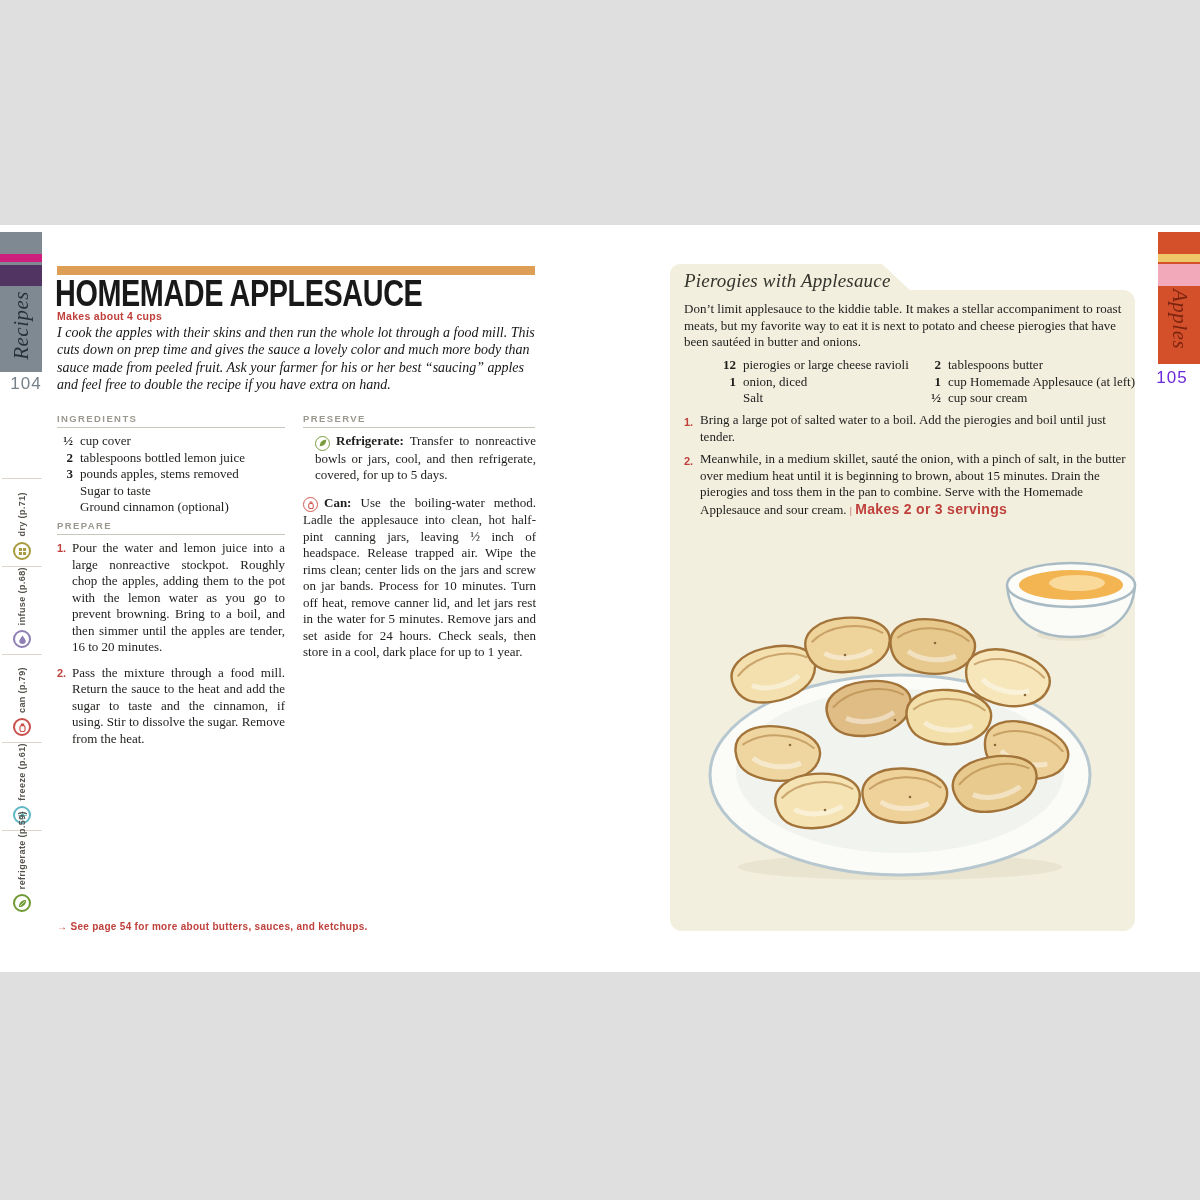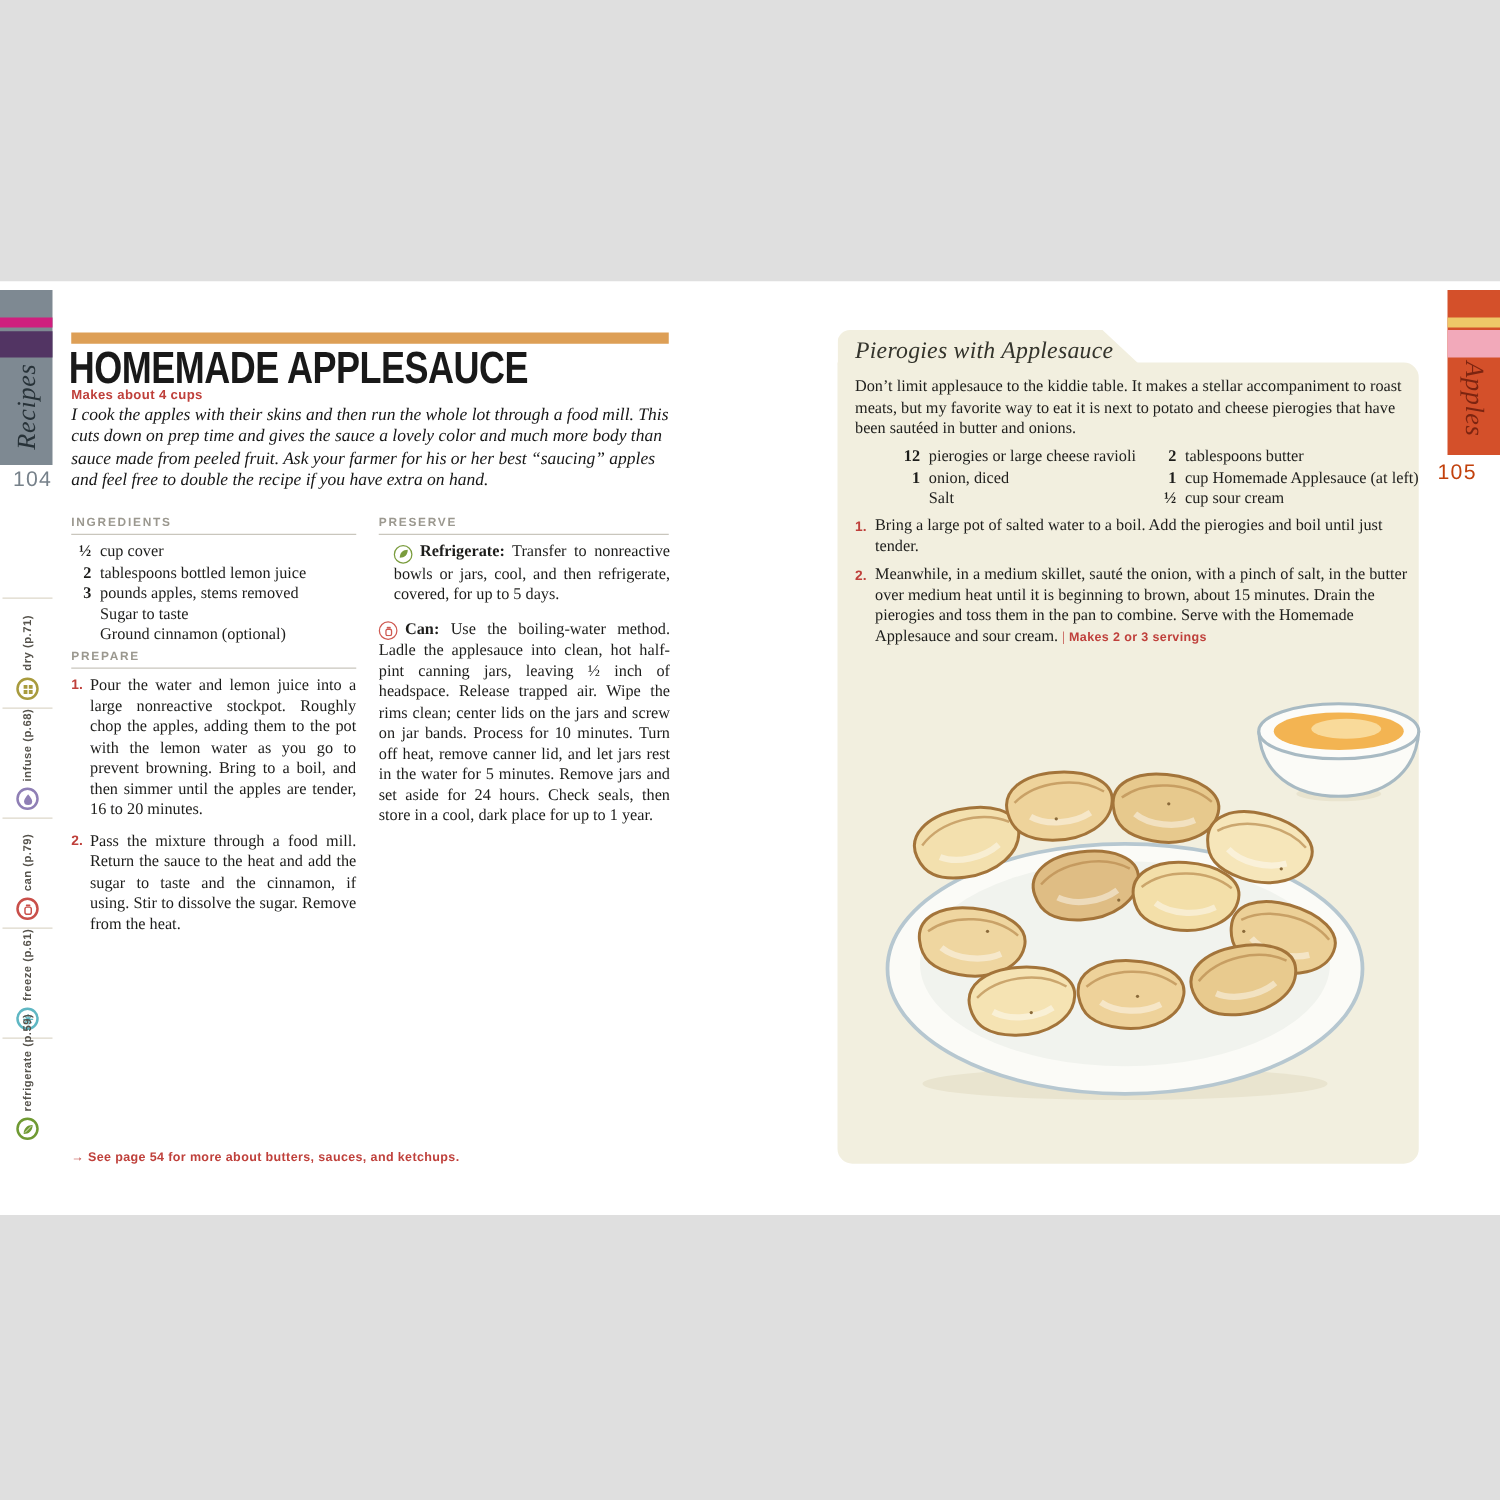--- a/index.html
+++ b/index.html
@@ -96,21 +96,21 @@
   }
   .box-intro{left:684px;top:301px;width:442px;font-size:13px;line-height:16.5px;}
   .rp-ing{position:absolute;display:flex;font-size:13px;line-height:16.5px;margin-left:30px;}
   .rp-steps{left:684px;top:412px;width:447px;}
   .rp-step{position:relative;padding-left:16px;font-size:13px;line-height:16.5px;margin-bottom:6px;}
   .rp-step .num{
     position:absolute;left:0;top:2px;font-family:"Liberation Sans",sans-serif;
     font-weight:bold;font-size:11px;color:#bf403b;
   }
   .servings{
-    font-family:"Liberation Sans",sans-serif;font-weight:bold;font-size:10px;color:#bf403b;letter-spacing:.3px;
+    font-family:"Liberation Sans",sans-serif;font-weight:bold;font-size:14px;color:#bf403b;letter-spacing:.3px;
   }
   .serv-divider{color:#bf403b;font-size:11px;}
   .illo{left:695px;top:535px;width:445px;height:380px;}
 </style>
 </head>
 <body>
 
 <div class="page"></div>
 
 <div class="tab tab-left">
@@ -122,21 +122,21 @@
 </div>
 <div class="abs pagenum" style="left:6px;top:374px;width:40px;text-align:center;color:#76818a;">104</div>
 
 <div class="tab tab-right">
   <div class="stripe" style="top:22px;height:8px;background:#eec868;"></div>
   <div class="stripe" style="top:32px;height:22px;background:#f2a9ba;"></div>
   <div class="tab-label" style="height:82px;color:#7c2410;">
     <span class="vert-down">Apples</span>
   </div>
 </div>
-<div class="abs pagenum" style="left:1150px;top:368px;width:44px;color:#c2410c;">105</div>
+<div class="abs pagenum" style="left:1150px;top:368px;width:44px;text-align:center;color:#6d28d9;">105</div>
 
 <div class="rail">
   <div class="rail-item">
     <span class="rail-label">dry (p.71)</span>
     <span class="icon-circle" style="border:2px solid #a89b3e;">
       <svg width="9" height="9" viewBox="0 0 10 10">
           <path d="M1,1h3.4v3.4H1z M5.6,1H9v3.4H5.6z M1,5.6h3.4V9H1z M5.6,5.6H9V9H5.6z" fill="#a89b3e"></path>
         </svg>
     </span>
   </div>

